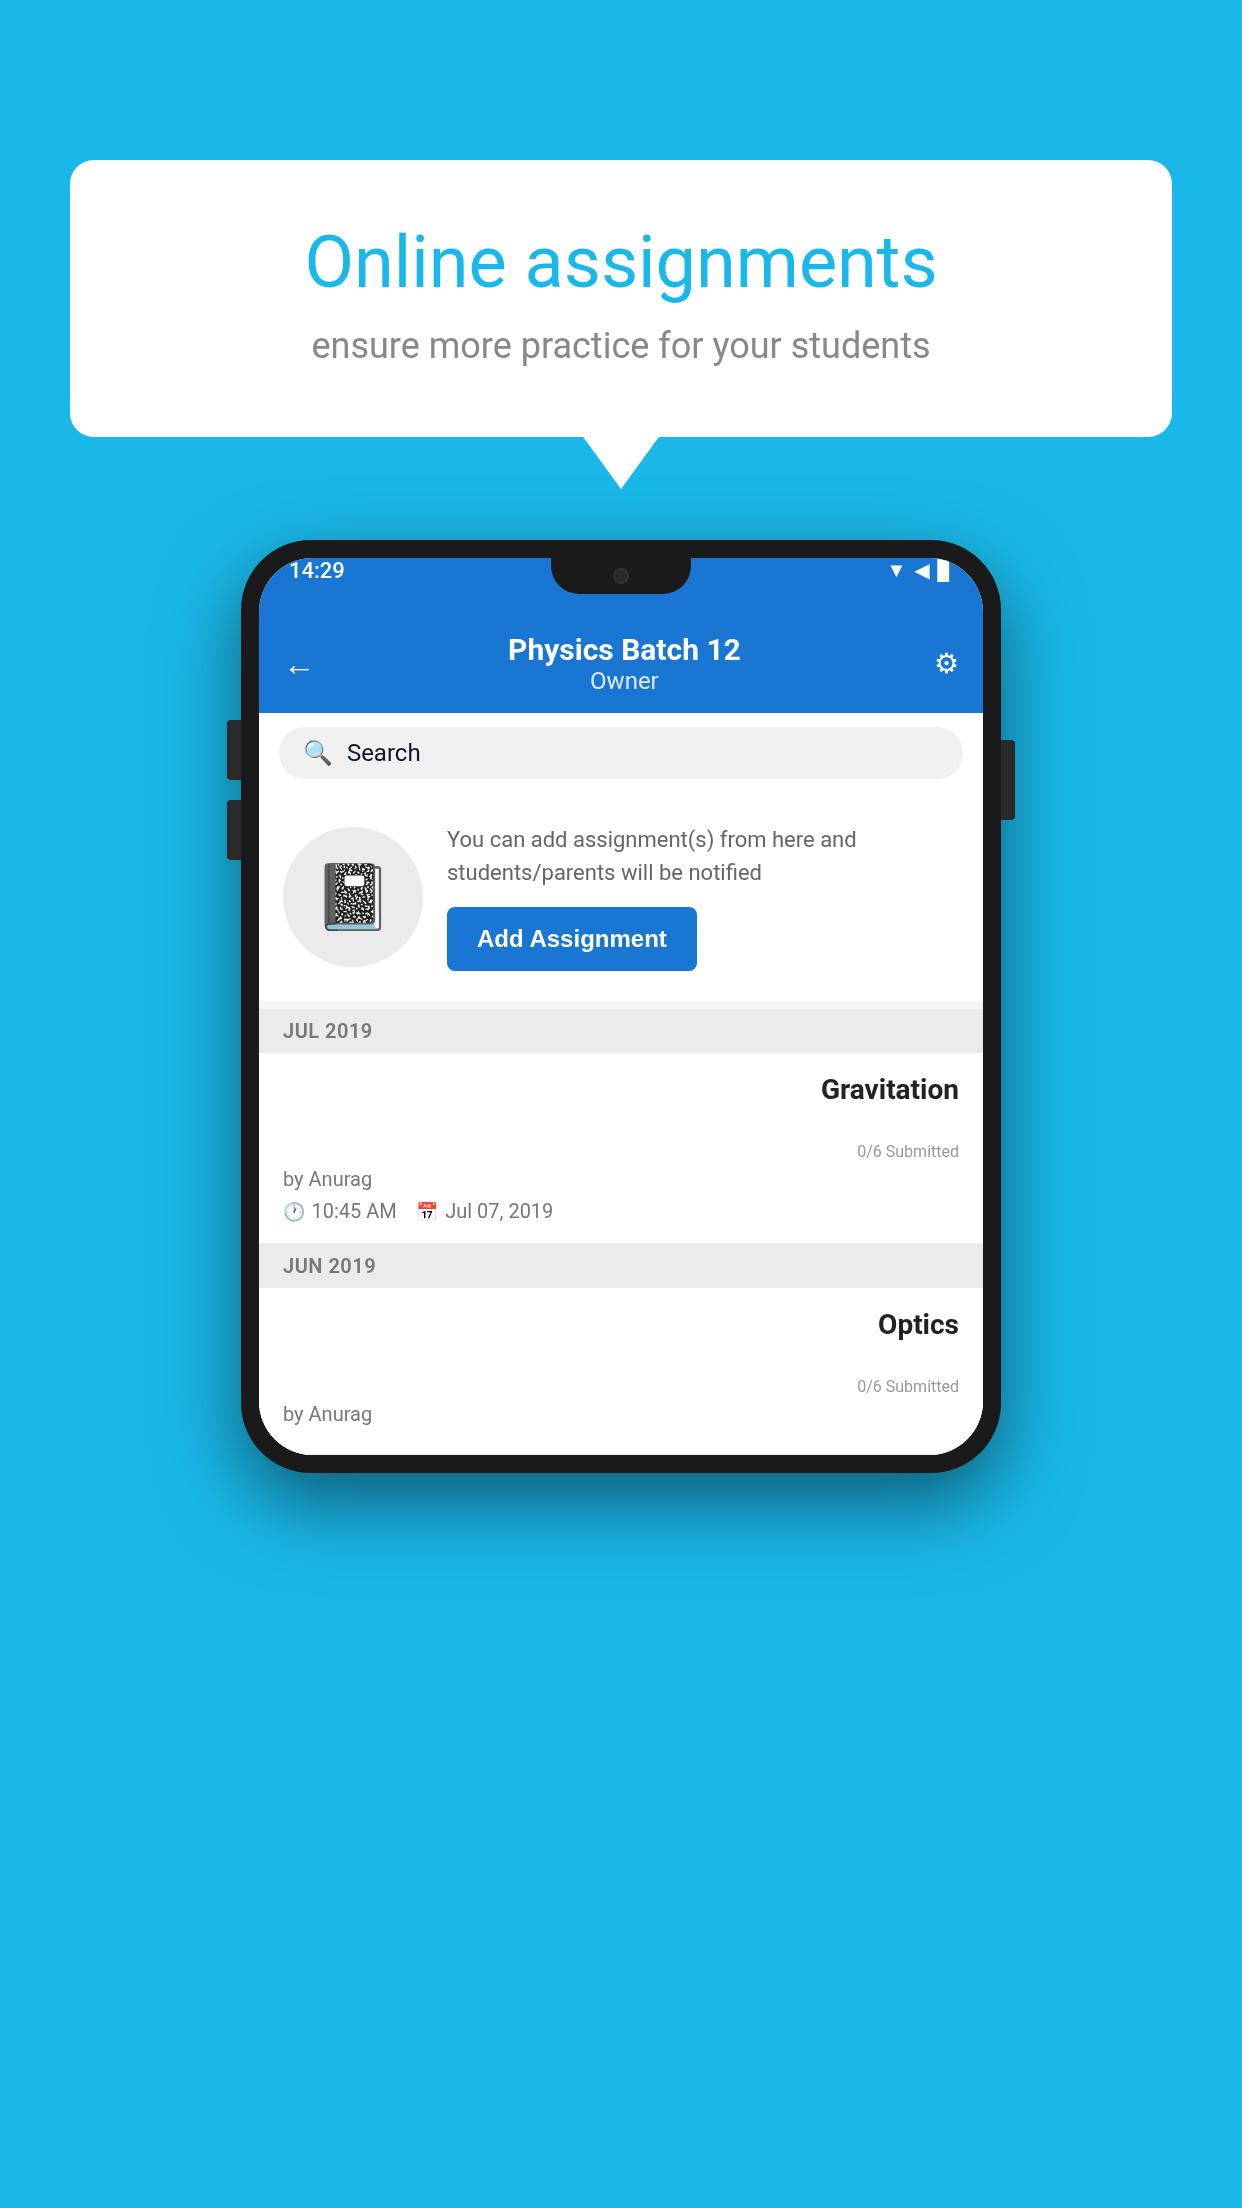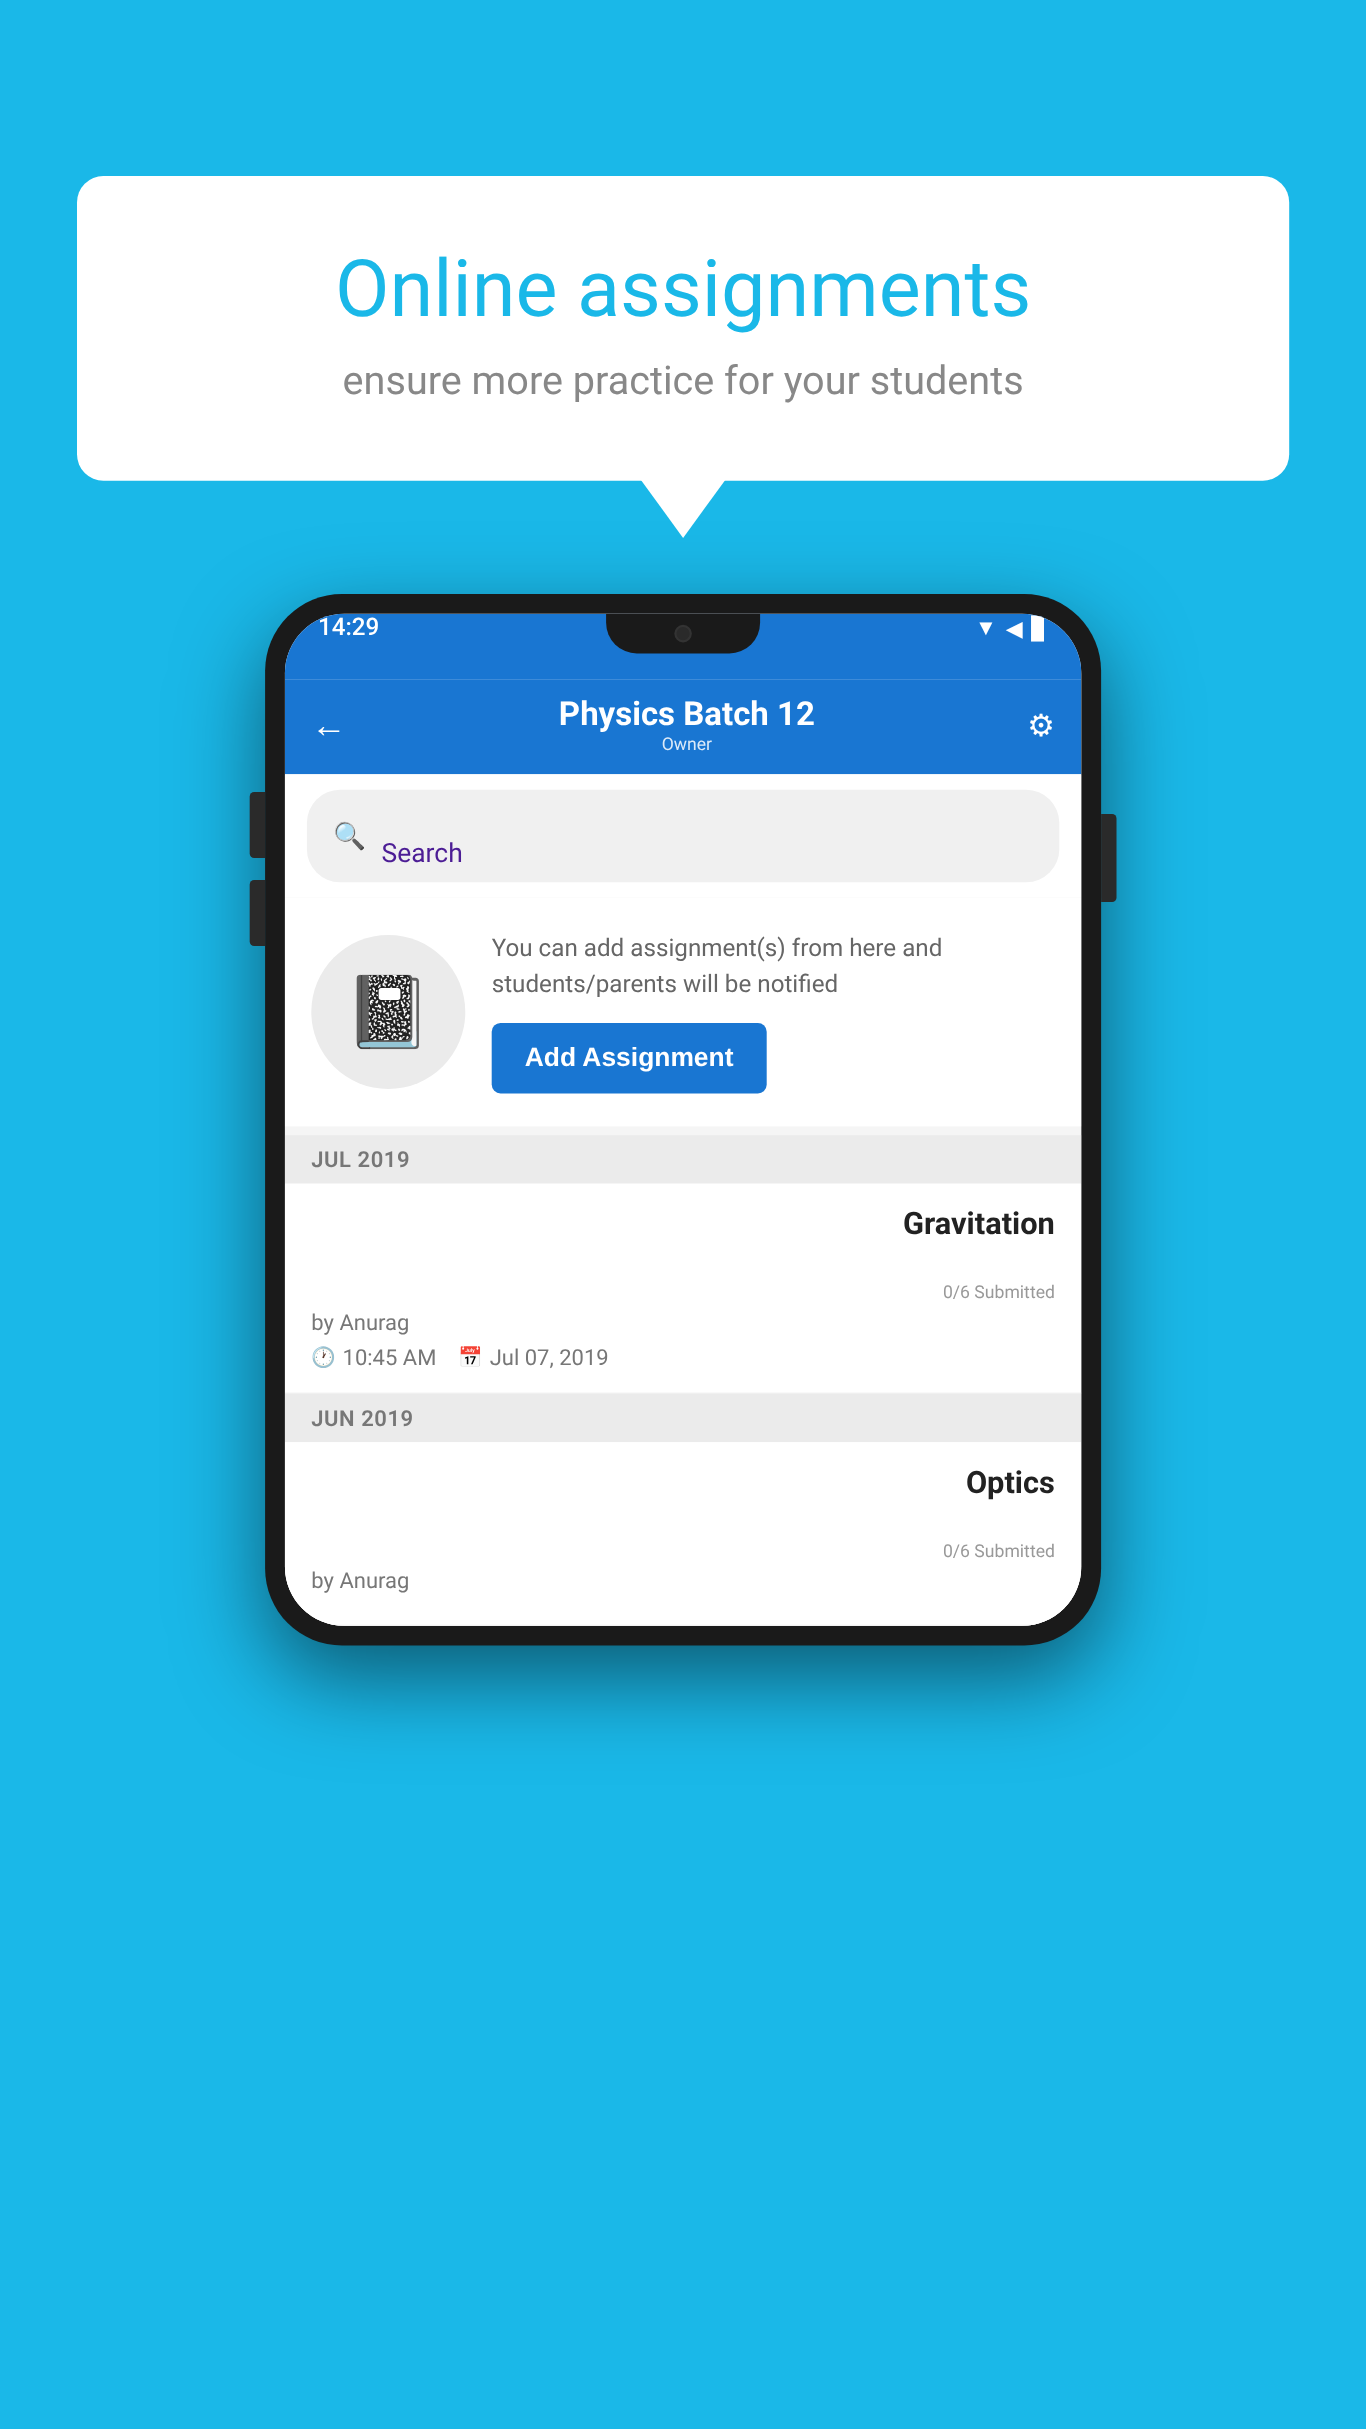--- a/index.html
+++ b/index.html
@@ -132,21 +132,21 @@
     .header-title-group {
       text-align: center;
     }
     .header-title {
       color: white;
       font-size: 30px;
       font-weight: 700;
     }
     .header-subtitle {
       color: rgba(255,255,255,0.85);
-      font-size: 16px;
+      font-size: 24px;
     }
     .header-settings {
       color: white;
       font-size: 28px;
       cursor: pointer;
     }
 
     
     .tabs-bar {
       background: white;
@@ -194,23 +194,22 @@
       display: flex;
       align-items: center;
       padding: 12px 24px;
       gap: 14px;
     }
     .search-icon-inner {
       color: #aaa;
       font-size: 24px;
     }
     .search-placeholder {
-      color: #4c1d95;
+      color: #0f172a;
       font-size: 24px;
-      margin-top: 32px;
     }
 
     
     .promo-section {
       background: white;
       padding: 30px 24px;
       display: flex;
       align-items: center;
       gap: 24px;
       margin-bottom: 8px;

